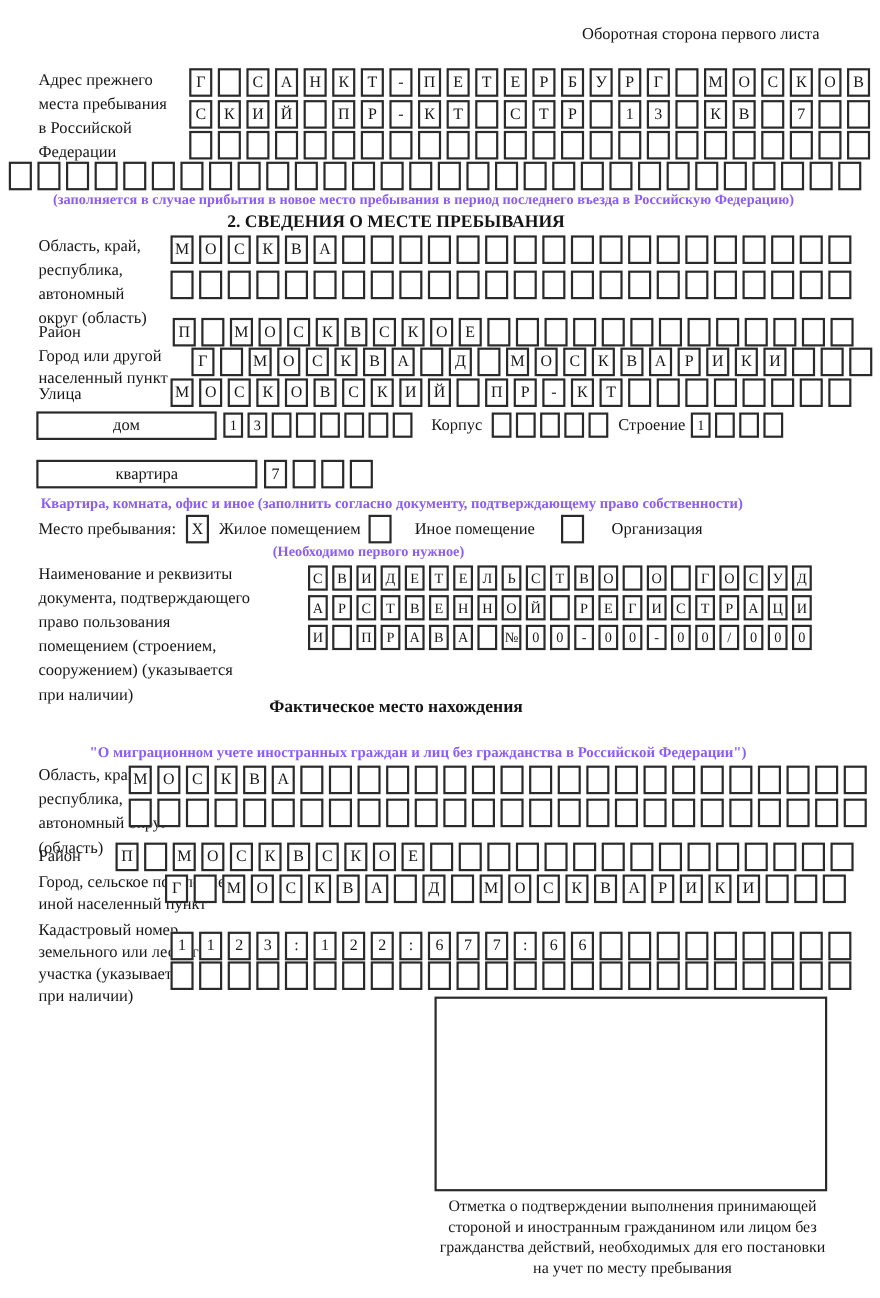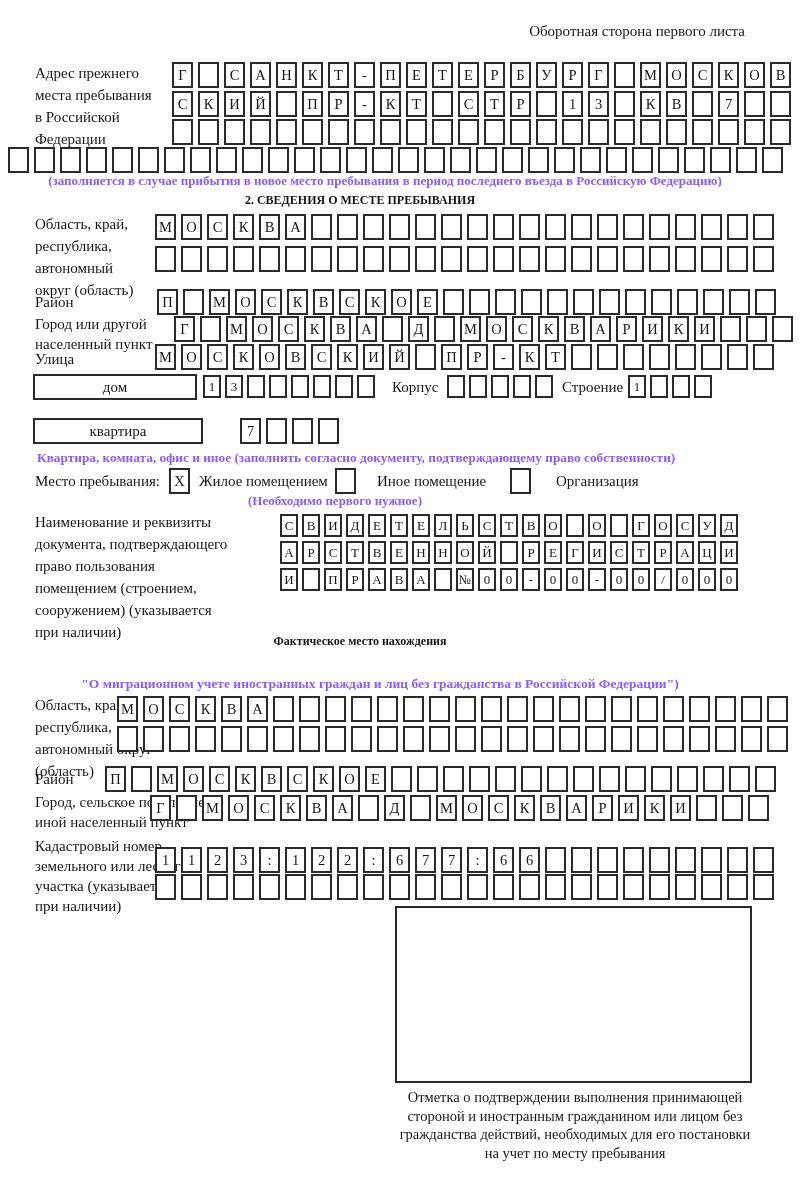--- a/index.html
+++ b/index.html
@@ -6,21 +6,21 @@
   .page{
     position:relative;width:800px;height:1180px;background:#fff;
     font-family:"Liberation Serif","DejaVu Serif",serif;color:#161616;
     overflow:hidden;
   }
   .abs{position:absolute;}
   .lbl{font-size:15px;line-height:22px;white-space:pre-line;}
   .lh20{line-height:20px;}
   .note{font-size:13px;line-height:18px;color:#8b5cf6;font-weight:bold;}
   .center{text-align:center;}
-  .title{font-weight:bold;font-size:12px;}
+  .title{font-weight:bold;font-size:16px;}
   .row{position:absolute;display:flex;gap:5px;}
   .row.smg{gap:4px;}
   .cell{
     box-sizing:border-box;flex:0 0 auto;width:21px;height:26px;
     border:2px solid #2a2a2a;background:#fff;
     display:flex;align-items:center;justify-content:center;
     font-size:14.5px;line-height:1;
   }
   .cell.sm{width:18px;height:23px;font-size:13px;}
   .widebox{
@@ -317,21 +317,21 @@
       <span class="cell sm"></span>
     </div>
   <div class="abs lbl" style="left:562px;top:376px;">Строение</div>
   <div class="row smg" style="left:628px;top:375px;">
       <span class="cell sm">1</span>
       <span class="cell sm"></span>
       <span class="cell sm"></span>
       <span class="cell sm"></span>
     </div>
 
-  <div class="abs widebox" style="left:33px;top:418px;width:170px;">квартира</div>
+  <div class="abs widebox" style="left:33px;top:418px;width:201px;">квартира</div>
   <div class="row" style="left:240px;top:418px;">
       <span class="cell">7</span>
       <span class="cell"></span>
       <span class="cell"></span>
       <span class="cell"></span>
     </div>
   <div class="abs note" style="left:37px;top:449px;font-size:13.3px;">Квартира, комната, офис и иное (заполнить согласно документу, подтверждающему право собственности)</div>
 
   <div class="abs lbl" style="left:35px;top:470px;">Место пребывания:</div>
   <div class="abs cell" style="left:169px;top:468px;">X</div>

